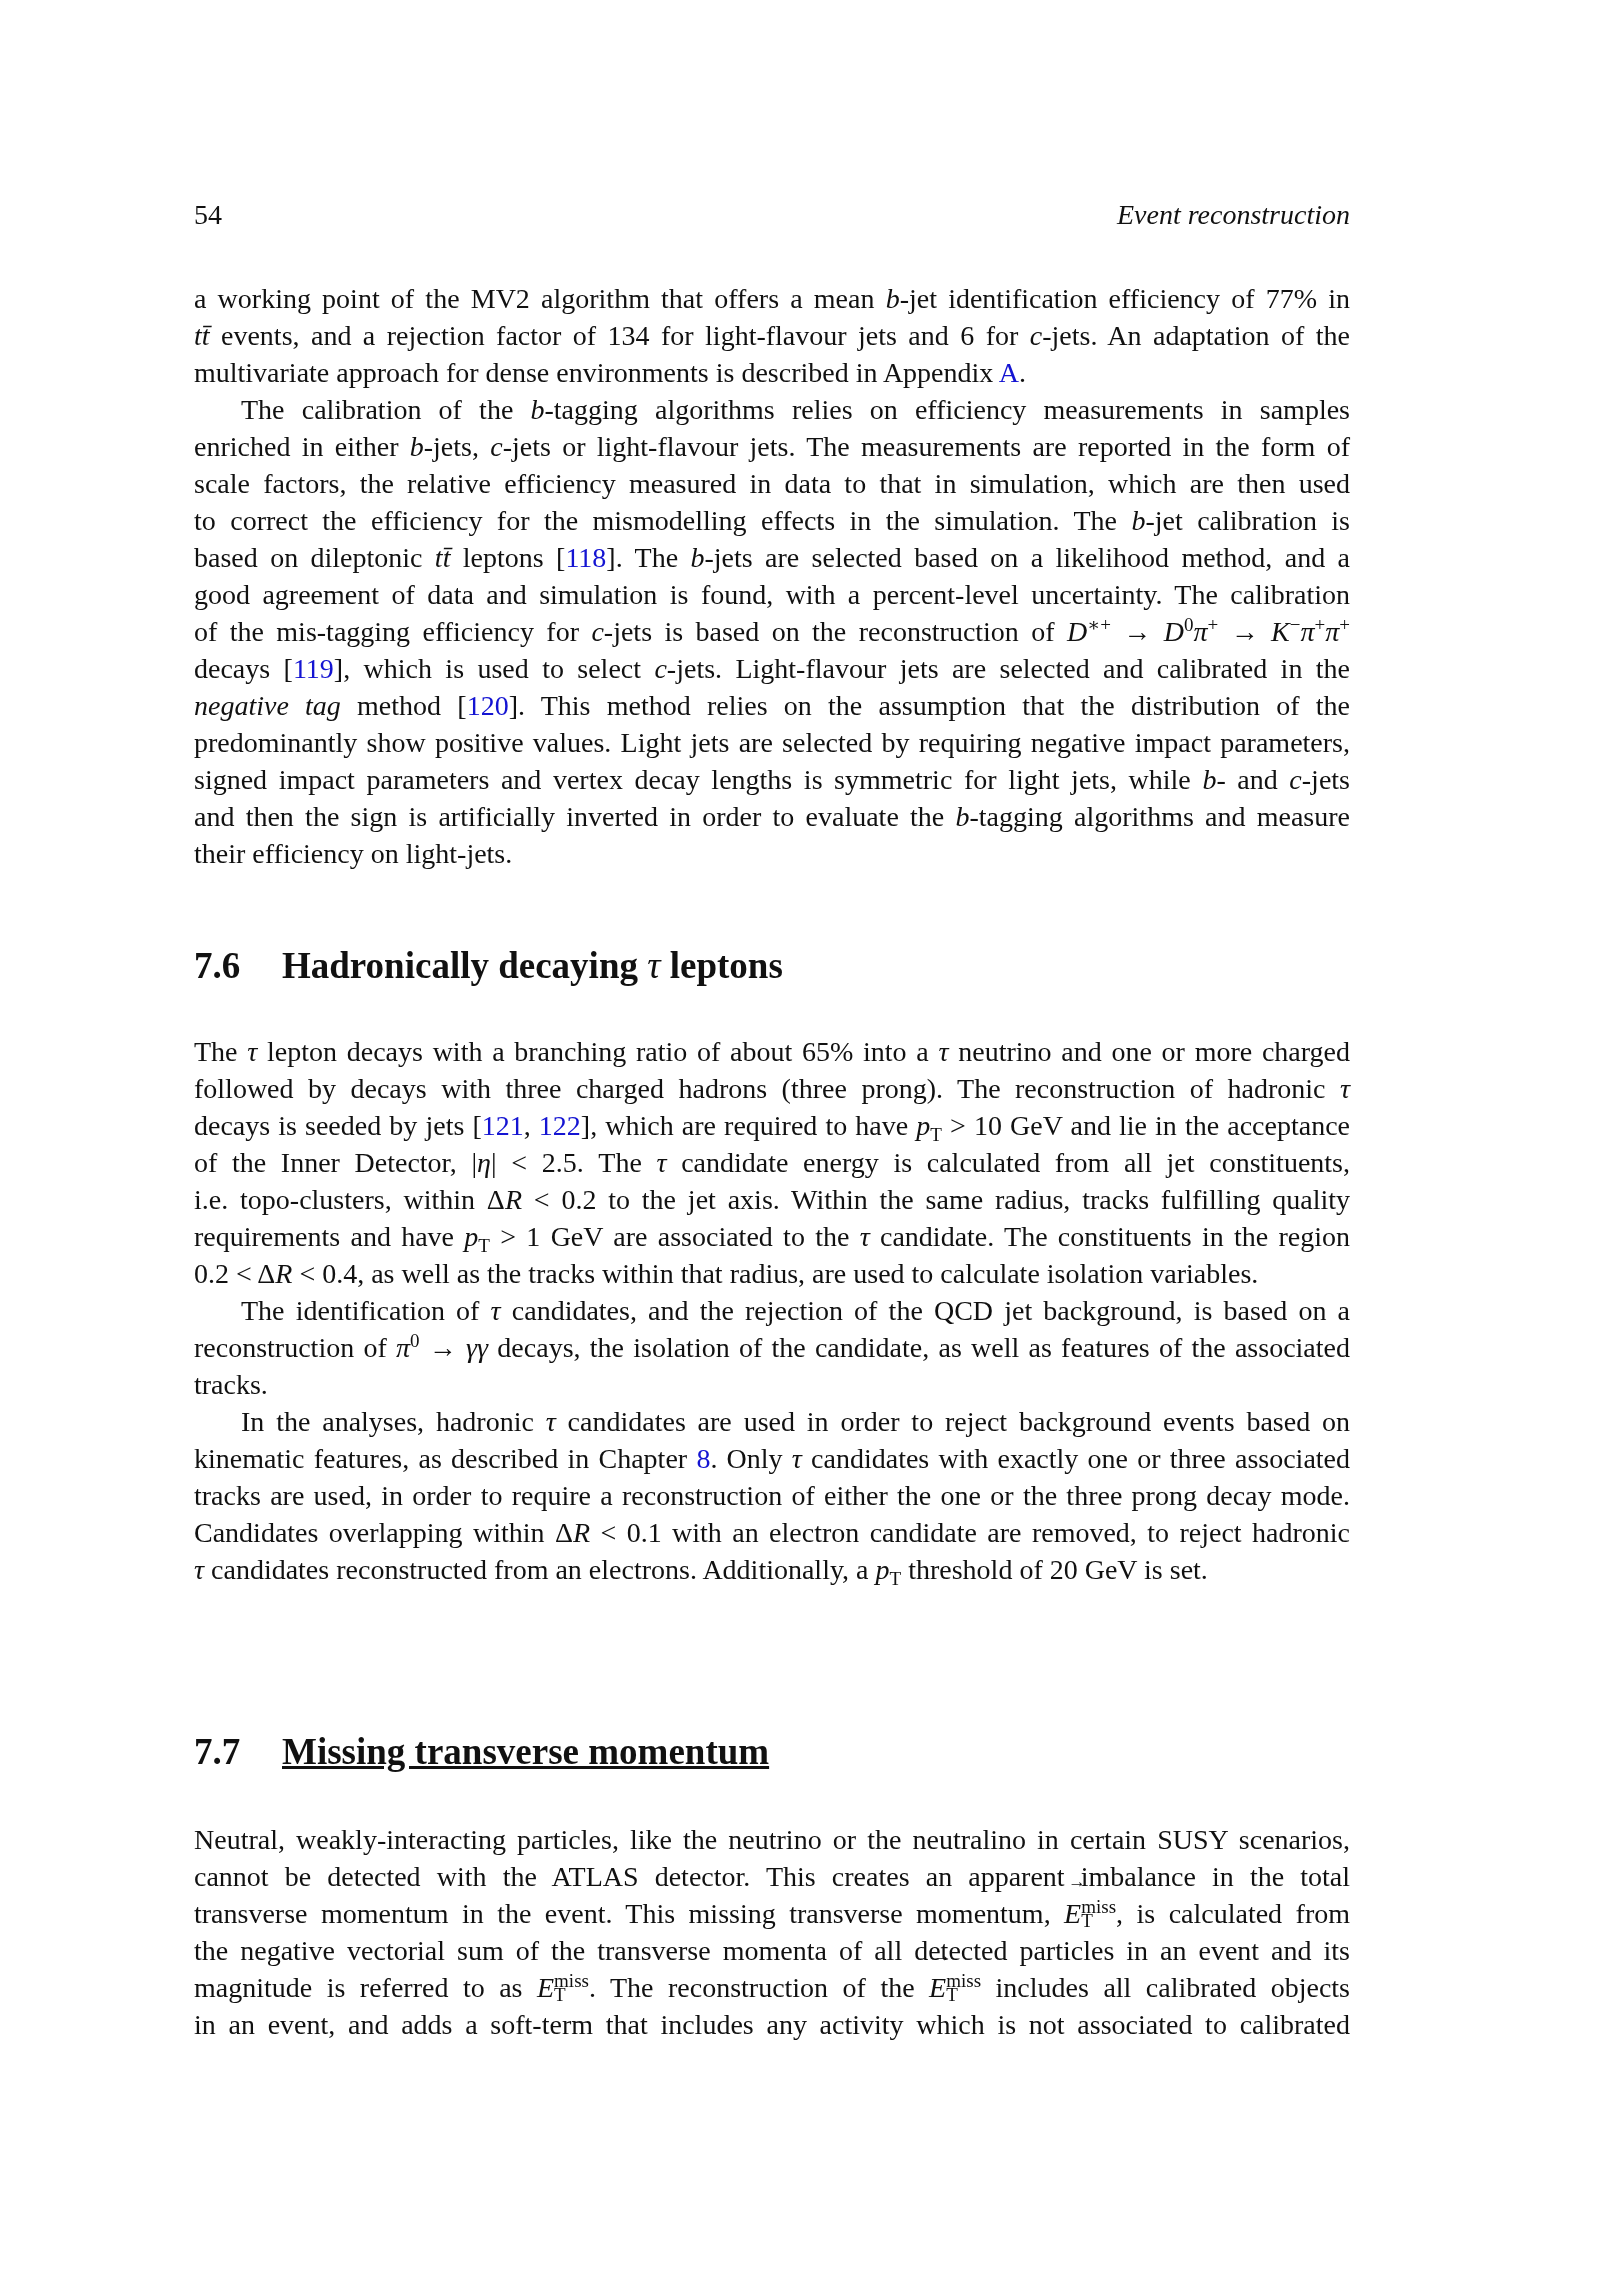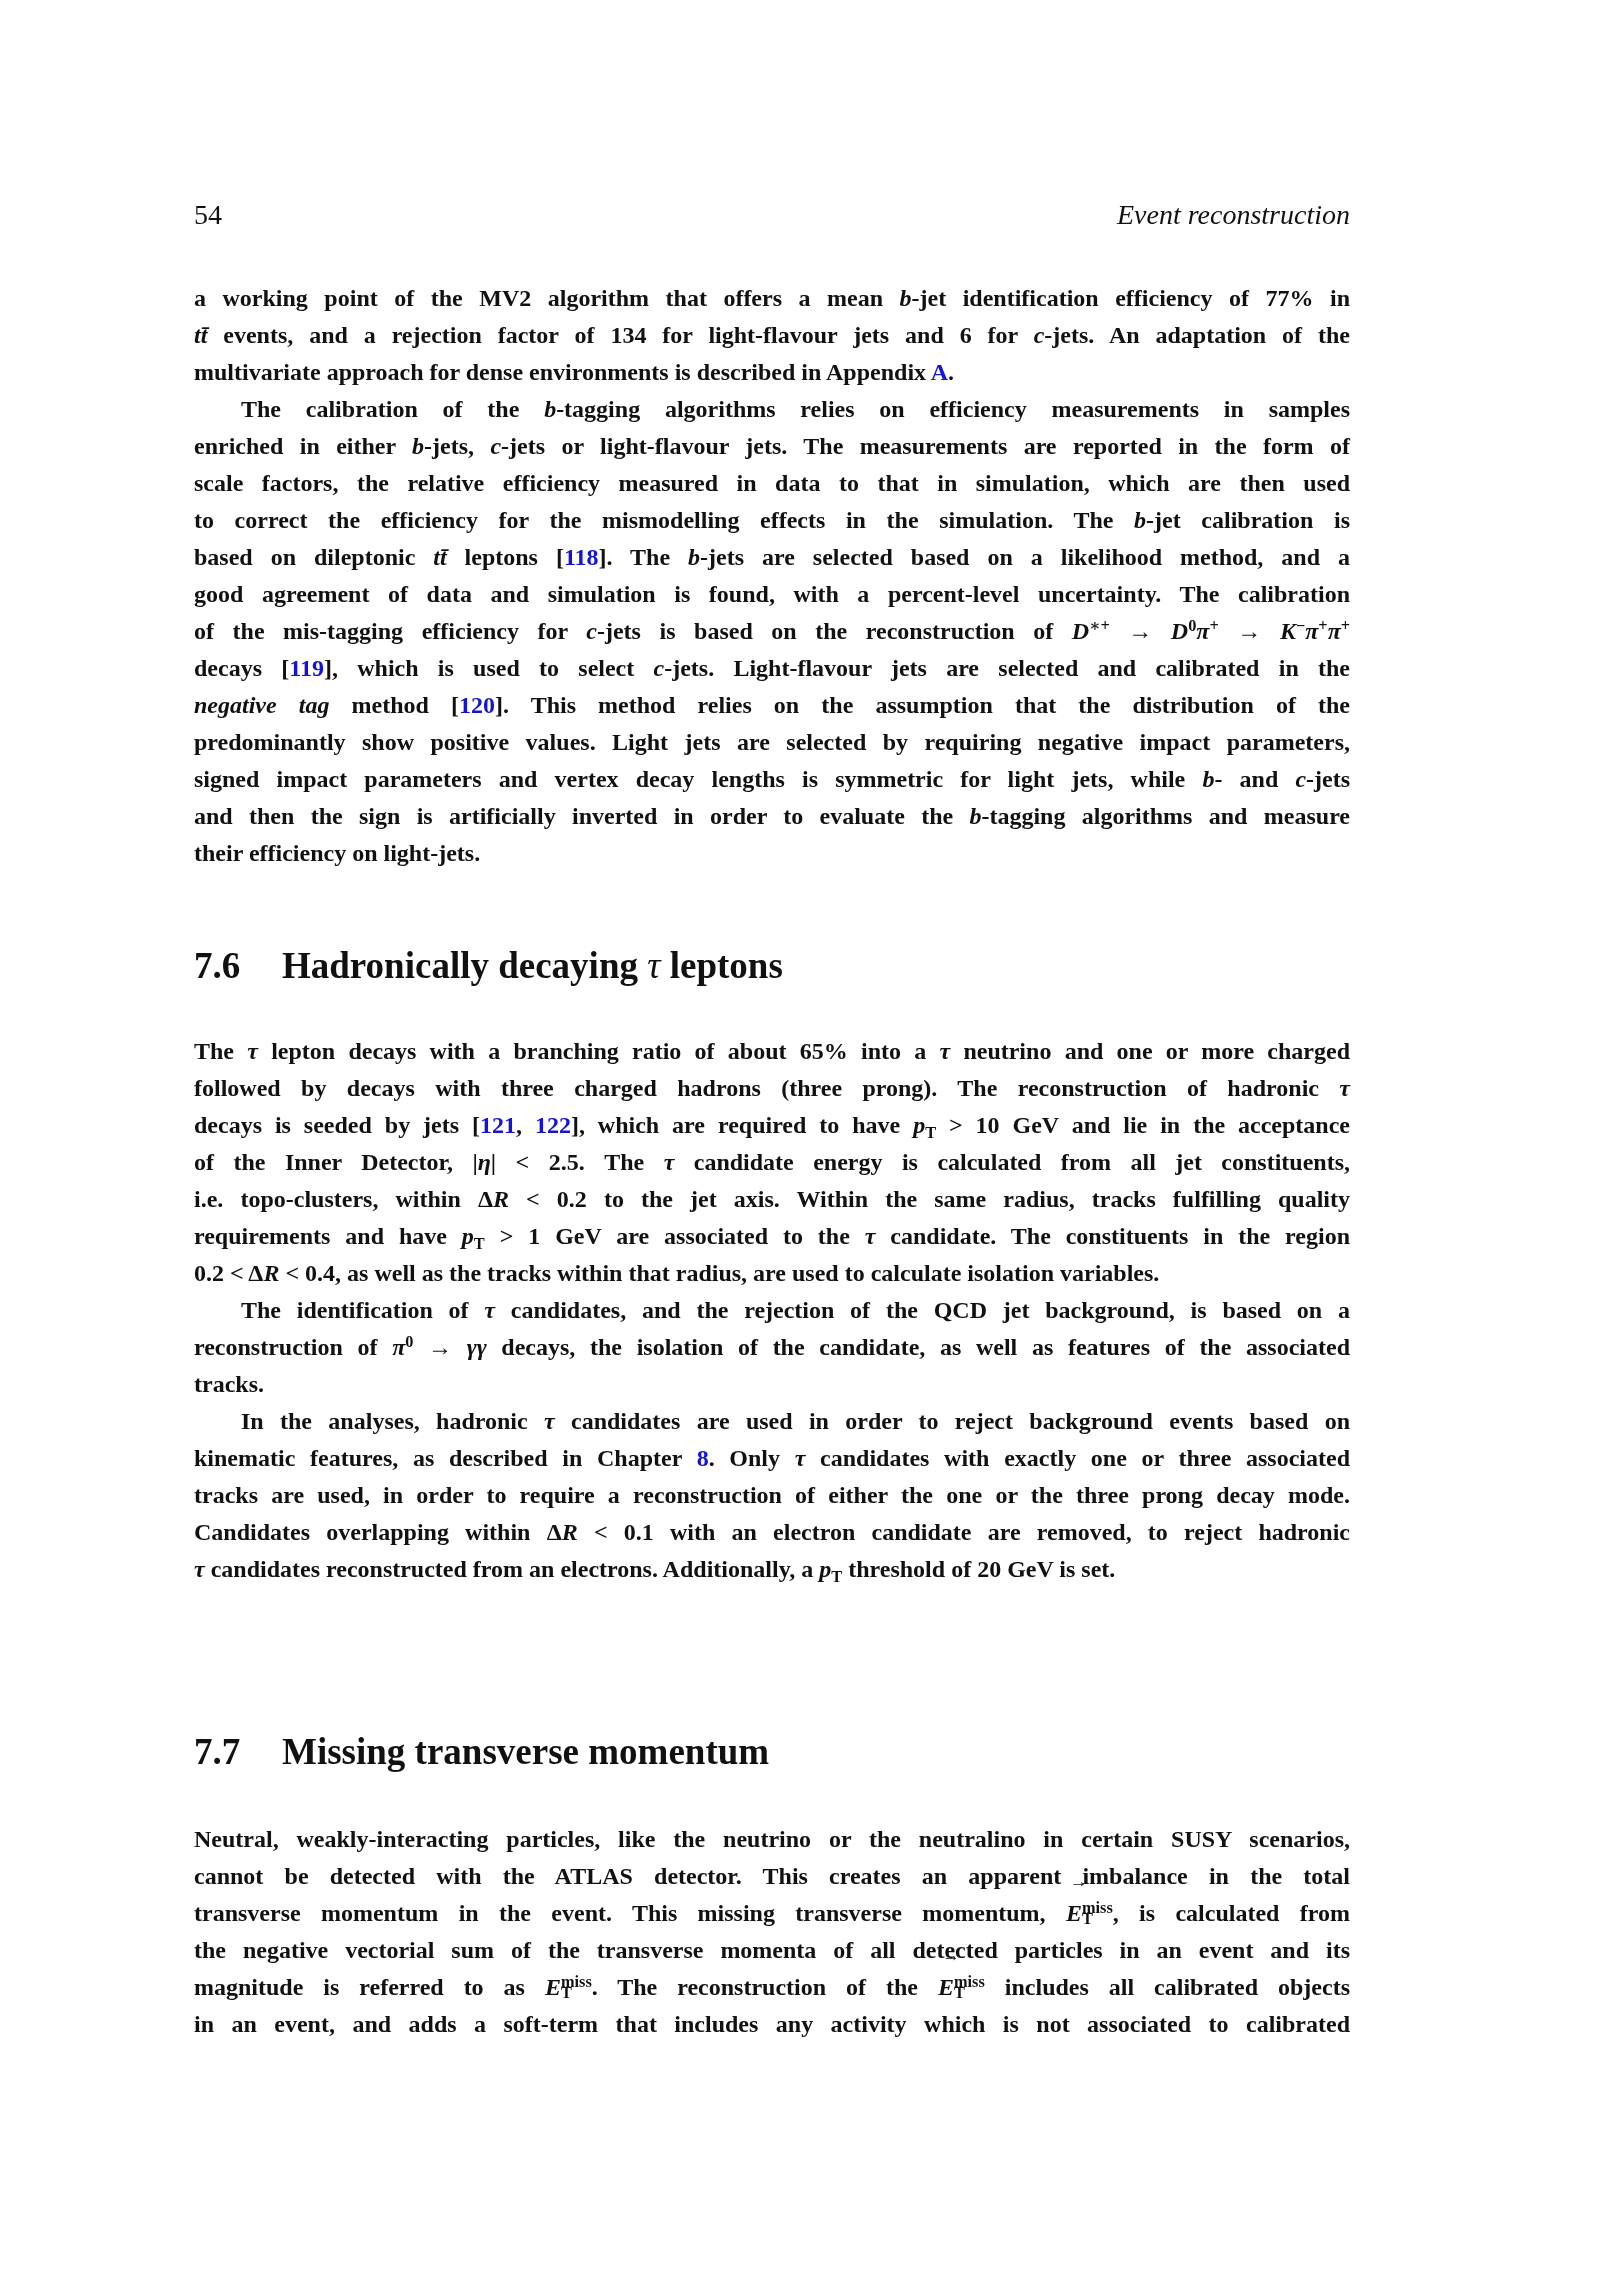--- a/index.html
+++ b/index.html
@@ -3,22 +3,22 @@
 <meta charset="utf-8">
 <style>
   html, body { margin: 0; padding: 0; background: #ffffff; }
   body { width: 1621px; height: 2293px; position: relative; overflow: hidden;
          font-family: "Liberation Serif", "DejaVu Serif", serif; color: #111111; }
   .running-head { position: absolute; left: 194px; width: 1156px; top: 195px; height: 39px;
                   font-size: 28px; line-height: 39px; }
   .running-head .pno { position: absolute; left: 0; top: 0; }
   .running-head .chap { position: absolute; right: 0; top: 0; font-style: italic; }
   .block { position: absolute; left: 194px; width: 1156px; }
-  .line { display: block; height: 37px; line-height: 37px; font-size: 24px;
-          text-align: justify; text-align-last: justify; white-space: nowrap; font-weight: bold; }
+  .line { display: block; height: 37px; line-height: 37px; font-size: 28px;
+          text-align: justify; text-align-last: justify; white-space: nowrap; }
   .line.last { text-align-last: left; }
   .line.indent { text-indent: 47px; }
   .para { display: block; }
   .para + .para { margin-top: 0; }
   i, .it { font-style: italic; }
   a.ref, .ref { color: #1414d2; text-decoration: none; }
   sub, sup { font-size: 68%; line-height: 0; position: relative; vertical-align: baseline; }
   sup { top: -0.5em; }
   sub { top: 0.3em; }
   .supsub { display: inline-block; position: relative; line-height: 0; vertical-align: baseline; }
@@ -79,21 +79,21 @@
     </div>
     <div class="para">
       <span class="line indent"><span>In the analyses, hadronic </span><span class="it">τ</span><span> candidates are used in order to reject background events based on</span></span>
       <span class="line"><span>kinematic features, as described in Chapter </span><a class="ref" style="color: rgb(20, 20, 210);">8</a><span>. Only </span><span class="it">τ</span><span> candidates with exactly one or three associated</span></span>
       <span class="line"><span>tracks are used, in order to require a reconstruction of either the one or the three prong decay mode.</span></span>
       <span class="line"><span>Candidates overlapping within Δ</span><span class="it">R</span><span> &lt; 0.1 with an electron candidate are removed, to reject hadronic</span></span>
       <span class="line last"><span class="it">τ</span><span> candidates reconstructed from an electrons. Additionally, a </span><span class="it">p</span><sub>T</sub><span> threshold of 20 GeV is set.</span></span>
     </div>
   </div>
 
-<div class="heading" style="top: 1729px;">
+<div class="heading" style="top: 1729px; text-decoration: underline;">
   <span class="num">7.7</span><span>Missing transverse momentum</span>
 </div>
 <div class="block" id="blk-77" style="top: 1821px;">
     <div class="para">
       <span class="line"><span>Neutral, weakly-interacting particles, like the neutrino or the neutralino in certain SUSY scenarios,</span></span>
       <span class="line"><span>cannot be detected with the ATLAS detector. This creates an apparent imbalance in the total</span></span>
       <span class="line"><span>transverse momentum in the event. This missing transverse momentum, </span><span class="it vec">E</span><span class="supsub"><sup>miss</sup><sub style="position: absolute; left: 0px; top: 0.35em;">T</sub></span><span>, is calculated from</span></span>
       <span class="line"><span>the negative vectorial sum of the transverse momenta of all detected particles in an event and its</span></span>
       <span class="line"><span>magnitude is referred to as </span><span class="it">E</span><span class="supsub"><sup>miss</sup><sub style="position: absolute; left: 0px; top: 0.35em;">T</sub></span><span>. The reconstruction of the </span><span class="it vec">E</span><span class="supsub"><sup>miss</sup><sub style="position: absolute; left: 0px; top: 0.35em;">T</sub></span><span> includes all calibrated objects</span></span>
       <span class="line"><span>in an event, and adds a soft-term that includes any activity which is not associated to calibrated</span></span>

